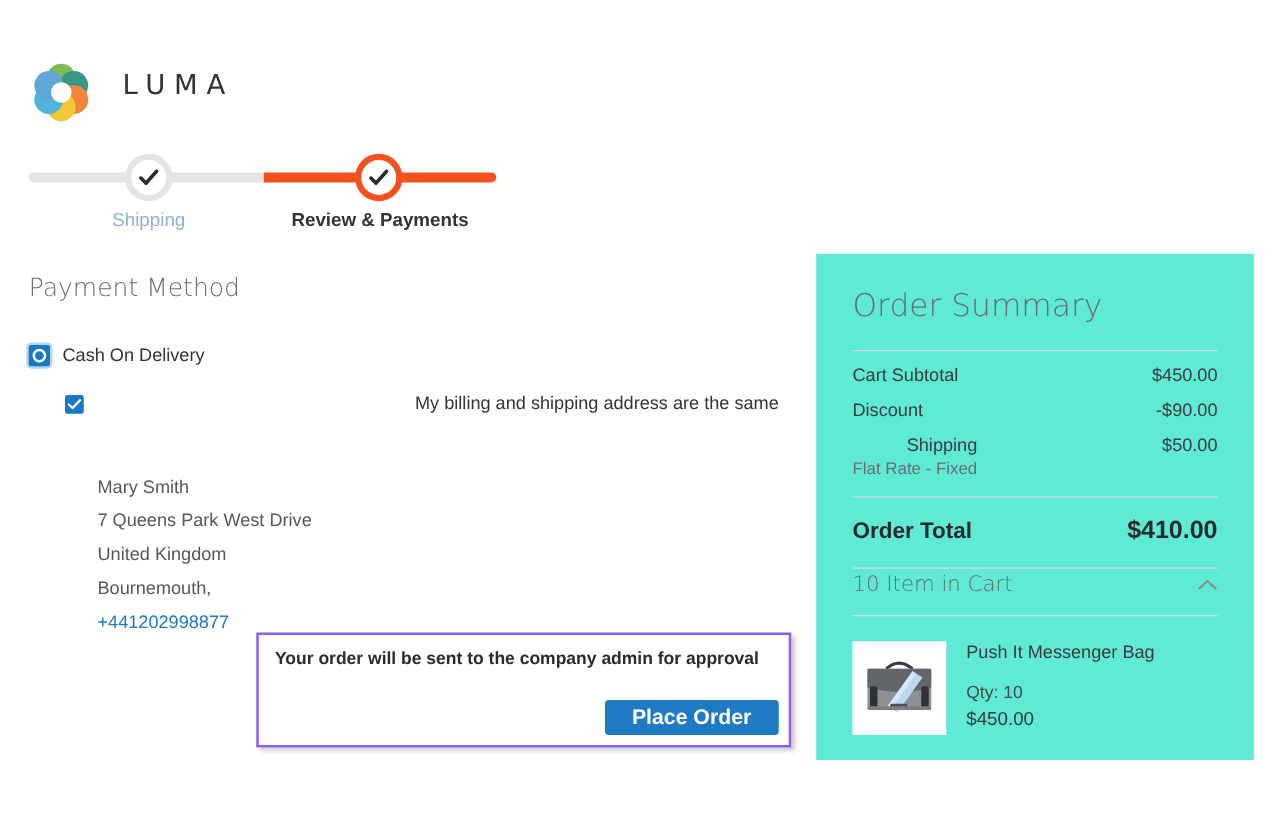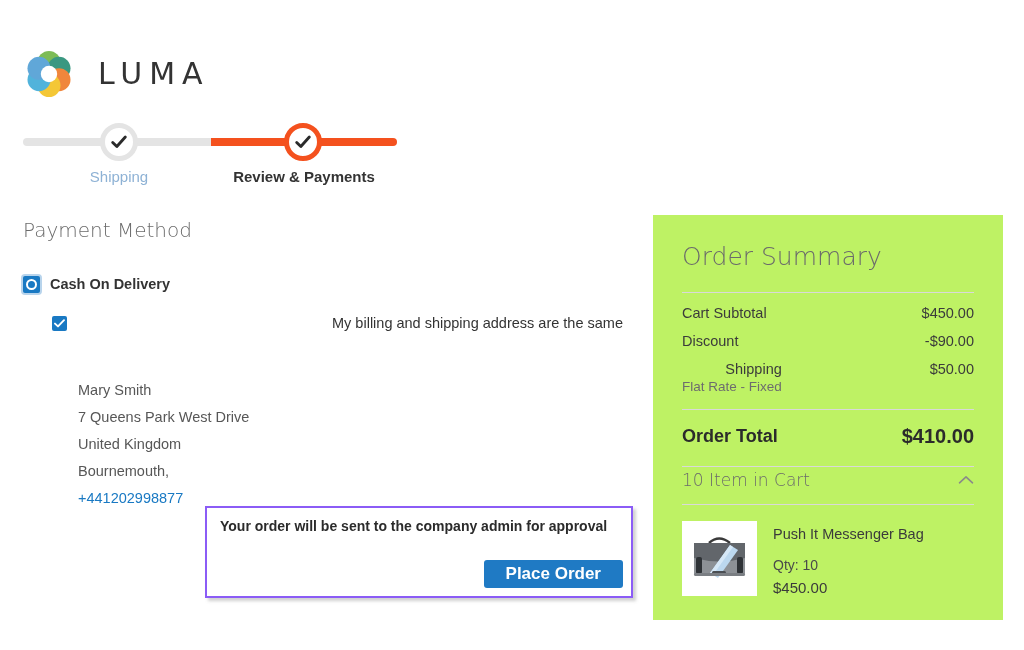--- a/index.html
+++ b/index.html
@@ -29,21 +29,21 @@
     position: absolute;
     left: 0;
     top: 0;
     width: 52px;
     height: 52px;
   }
   #logo-wordmark {
     position: absolute;
     left: 75px;
     top: 8px;
-    font-size: 30px;
+    font-size: 22px;
     letter-spacing: 7px;
     font-weight: 400;
     color: #333333;
     font-family: "DejaVu Sans", sans-serif;
   }
 
   
   #stepper {
     position: absolute;
     left: 23px;
@@ -122,23 +122,22 @@
   #payment-title {
     font-size: 20px;
     font-weight: 300;
     color: #6b6b6b;
     margin: 0 0 34px 0;
     font-family: "DejaVu Sans", sans-serif;
   }
 
   .radio-row {
     display: flex;
-    align-items: flex-start;
+    align-items: flex-end;
     margin-bottom: 22px;
-    font-weight: bold;
   }
   .radio-box {
     width: 17px;
     height: 17px;
     background: #1979c3;
     border-radius: 2px;
     box-shadow: 0 0 0 2px #b8d4ec;
     position: relative;
     flex: 0 0 auto;
     margin-right: 10px;
@@ -243,24 +242,24 @@
     border-radius: 3px;
     padding: 4px 22px;
     cursor: pointer;
     font-family: "Liberation Sans", sans-serif;
   }
 
   
   #order-summary-panel {
     position: absolute;
     left: 653px;
-    top: 215px;
+    top: 203px;
     width: 350px;
     height: 405px;
-    background: #bef264;
+    background: #5eead4;
     box-sizing: border-box;
   }
   #summary-inner {
     position: absolute;
     left: 29px;
     top: 0;
     right: 29px;
   }
   #summary-title {
     font-size: 25px;
@@ -321,21 +320,21 @@
   }
   #cart-chevron {
     width: 16px;
     height: 10px;
     display: block;
   }
 
   #cart-items { margin-top: 13px; }
   .cart-item {
     display: flex;
-    align-items: flex-start;
+    align-items: flex-end;
     padding-top: 3px;
   }
   .cart-thumb {
     width: 75px;
     height: 75px;
     background: #ffffff;
     flex: 0 0 auto;
     margin-right: 16px;
     position: relative;
     overflow: hidden;

